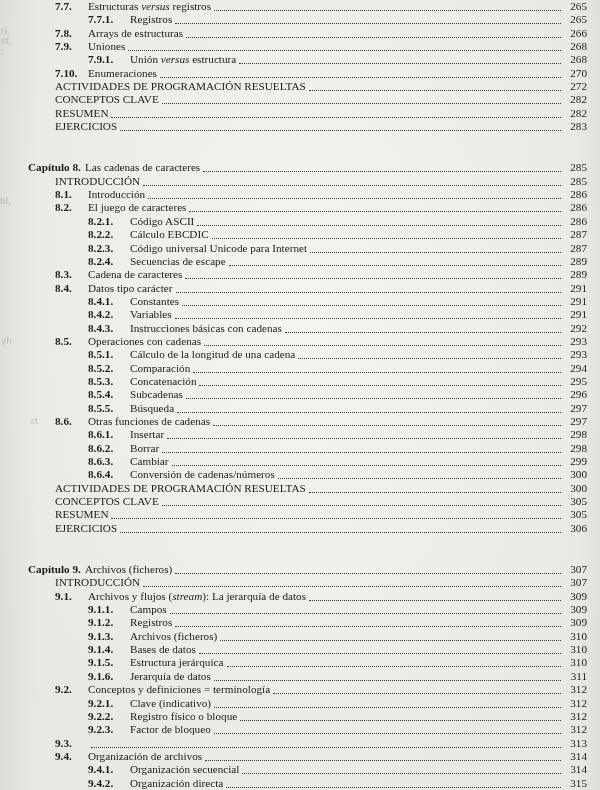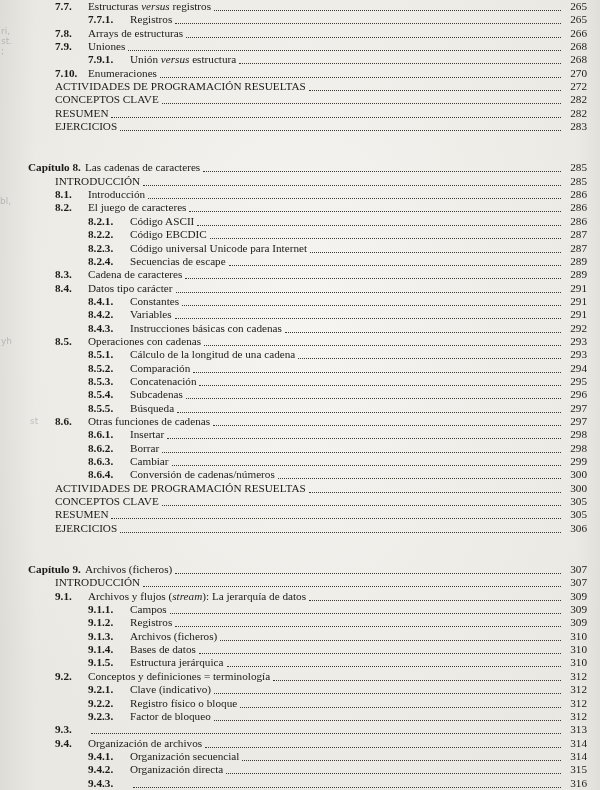--- a/index.html
+++ b/index.html
@@ -162,21 +162,21 @@
     <span class="toc-page">286</span>
   </div>
       <div class="toc-row level-2">
     <span class="toc-num">8.2.1.</span>
     <span class="toc-title">Código ASCII</span>
     <span class="toc-dots"></span>
     <span class="toc-page">286</span>
   </div>
       <div class="toc-row level-2">
     <span class="toc-num">8.2.2.</span>
-    <span class="toc-title">Código EBCDIC</span>
+    <span class="toc-title">Cálculo EBCDIC</span>
     <span class="toc-dots"></span>
     <span class="toc-page">287</span>
   </div>
       <div class="toc-row level-2">
     <span class="toc-num">8.2.3.</span>
     <span class="toc-title">Código universal Unicode para Internet</span>
     <span class="toc-dots"></span>
     <span class="toc-page">287</span>
   </div>
       <div class="toc-row level-2">
@@ -346,20 +346,26 @@
     <span class="toc-title">Bases de datos</span>
     <span class="toc-dots"></span>
     <span class="toc-page">310</span>
   </div>
       <div class="toc-row level-2">
     <span class="toc-num">9.1.5.</span>
     <span class="toc-title">Estructura jerárquica</span>
     <span class="toc-dots"></span>
     <span class="toc-page">310</span>
   </div>
+      <div class="toc-row level-2">
+    <span class="toc-num">9.1.6.</span>
+    <span class="toc-title">Jerarquía de datos</span>
+    <span class="toc-dots"></span>
+    <span class="toc-page">311</span>
+  </div>
       <div class="toc-row level-1">
     <span class="toc-num">9.2.</span>
     <span class="toc-title">Conceptos y definiciones = terminología</span>
     <span class="toc-dots"></span>
     <span class="toc-page">312</span>
   </div>
       <div class="toc-row level-2">
     <span class="toc-num">9.2.1.</span>
     <span class="toc-title">Clave (indicativo)</span>
     <span class="toc-dots"></span>

